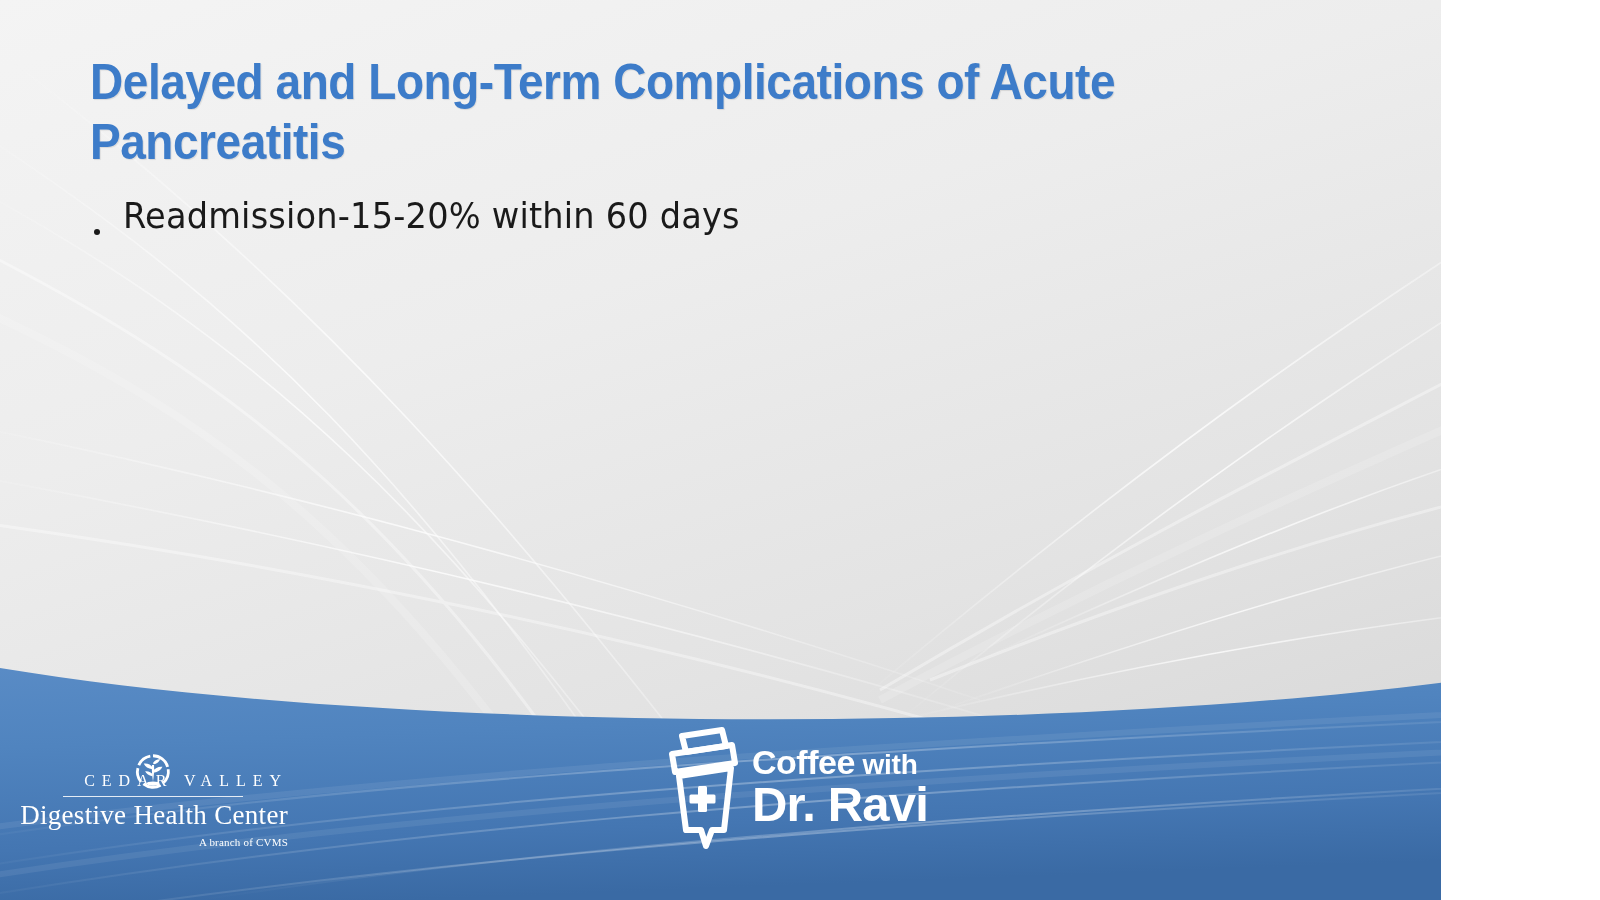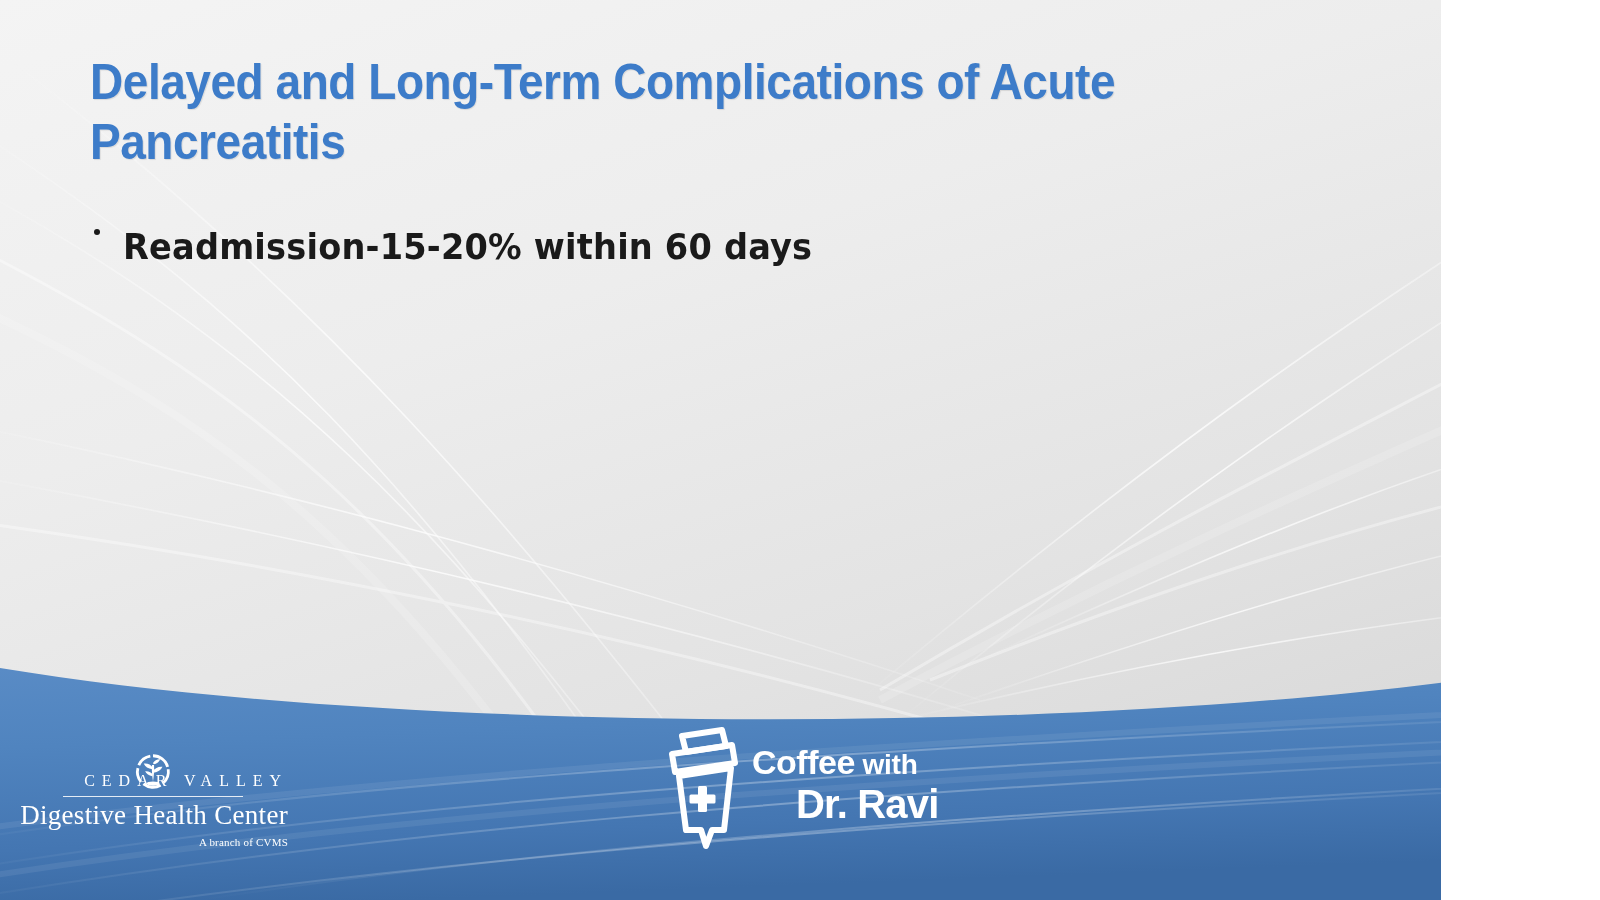--- a/index.html
+++ b/index.html
@@ -45,24 +45,24 @@
     width: 1420px;
     list-style: none;
     margin: 0;
     padding: 0;
   }
   #bullet-list li {
     position: relative;
     padding-left: 33px;
     height: 71px;
     display: flex;
-    align-items: flex-end;
+    align-items: flex-start;
     color: #1a1a1a;
     font-size: 35px;
-    font-weight: 700;
+    font-weight: 400;
     letter-spacing: 0.2px;
     font-family: "DejaVu Sans", sans-serif;
   }
   #bullet-list li .dot {
     position: absolute;
     left: 4px;
     top: 50%;
     width: 6px;
     height: 6px;
     margin-top: -3px;
@@ -168,25 +168,24 @@
     line-height: 36px;
     letter-spacing: -0.5px;
     white-space: nowrap;
   }
   #coffee-line1 .with {
     font-size: 28px;
     letter-spacing: -0.2px;
     text-align: center;
   }
   #coffee-line2 {
-    font-size: 40px;
+    font-size: 49px;
     line-height: 42px;
     letter-spacing: -0.8px;
     white-space: nowrap;
-    margin-left: 44px;
   }
 </style>
 </head>
 <body>
 
 <div id="slide">
 
   <svg id="bg-texture" viewBox="0 0 1600 900" preserveAspectRatio="none">
     <defs>
       <linearGradient id="bgGrad" x1="0" y1="0" x2="0.6" y2="1">

